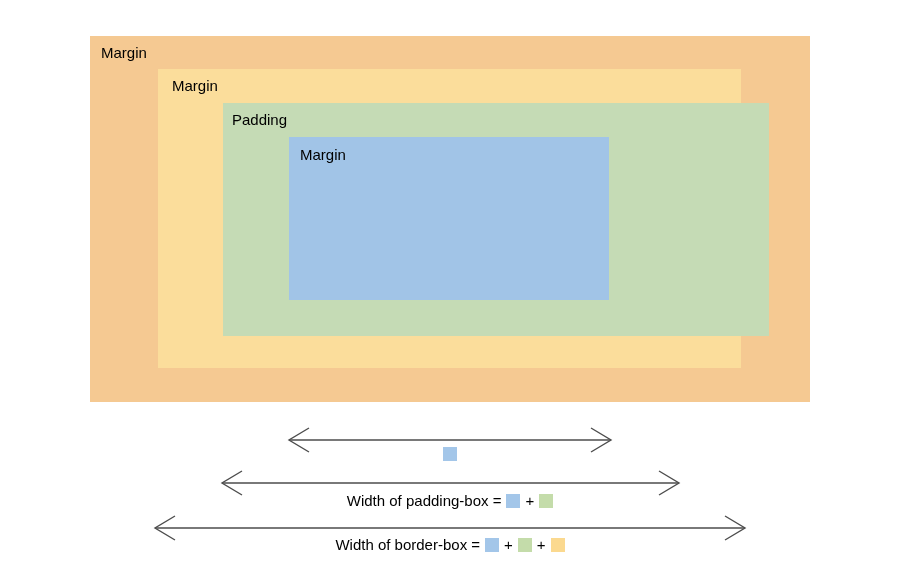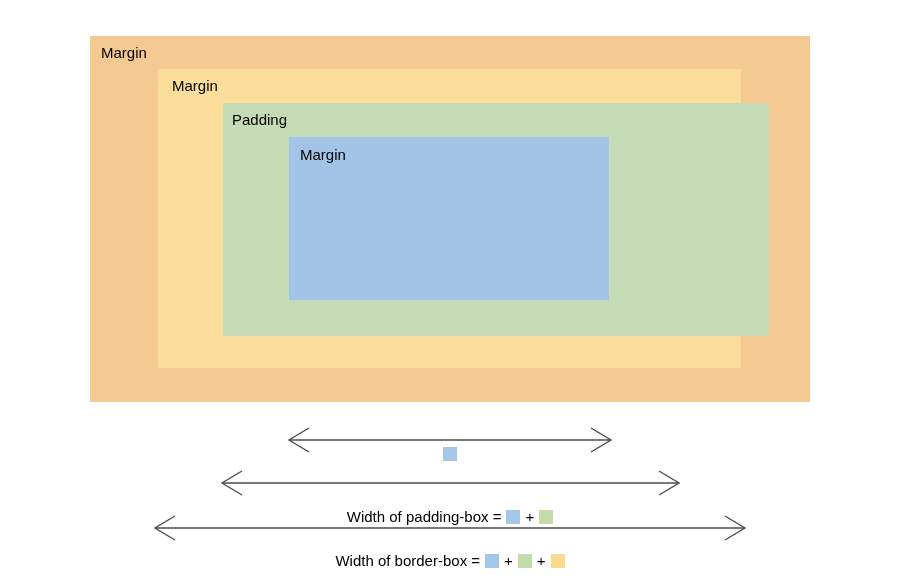--- a/index.html
+++ b/index.html
@@ -38,22 +38,22 @@
   .measure-label {
     position: absolute;
     left: 0;
     width: 900px;
     text-align: center;
     font-size: 15px;
     line-height: 17px;
     color: #000000;
   }
   .measure-label-1 { top: 447px; }
-  .measure-label-2 { top: 508px; }
-  .measure-label-3 { top: 552px; }
+  .measure-label-2 { top: 492px; }
+  .measure-label-3 { top: 536px; }
 
   .measure-inner {
     display: inline-flex;
     align-items: center;
     gap: 5px;
   }
 
   .swatch {
     display: inline-block;
     width: 14px;

